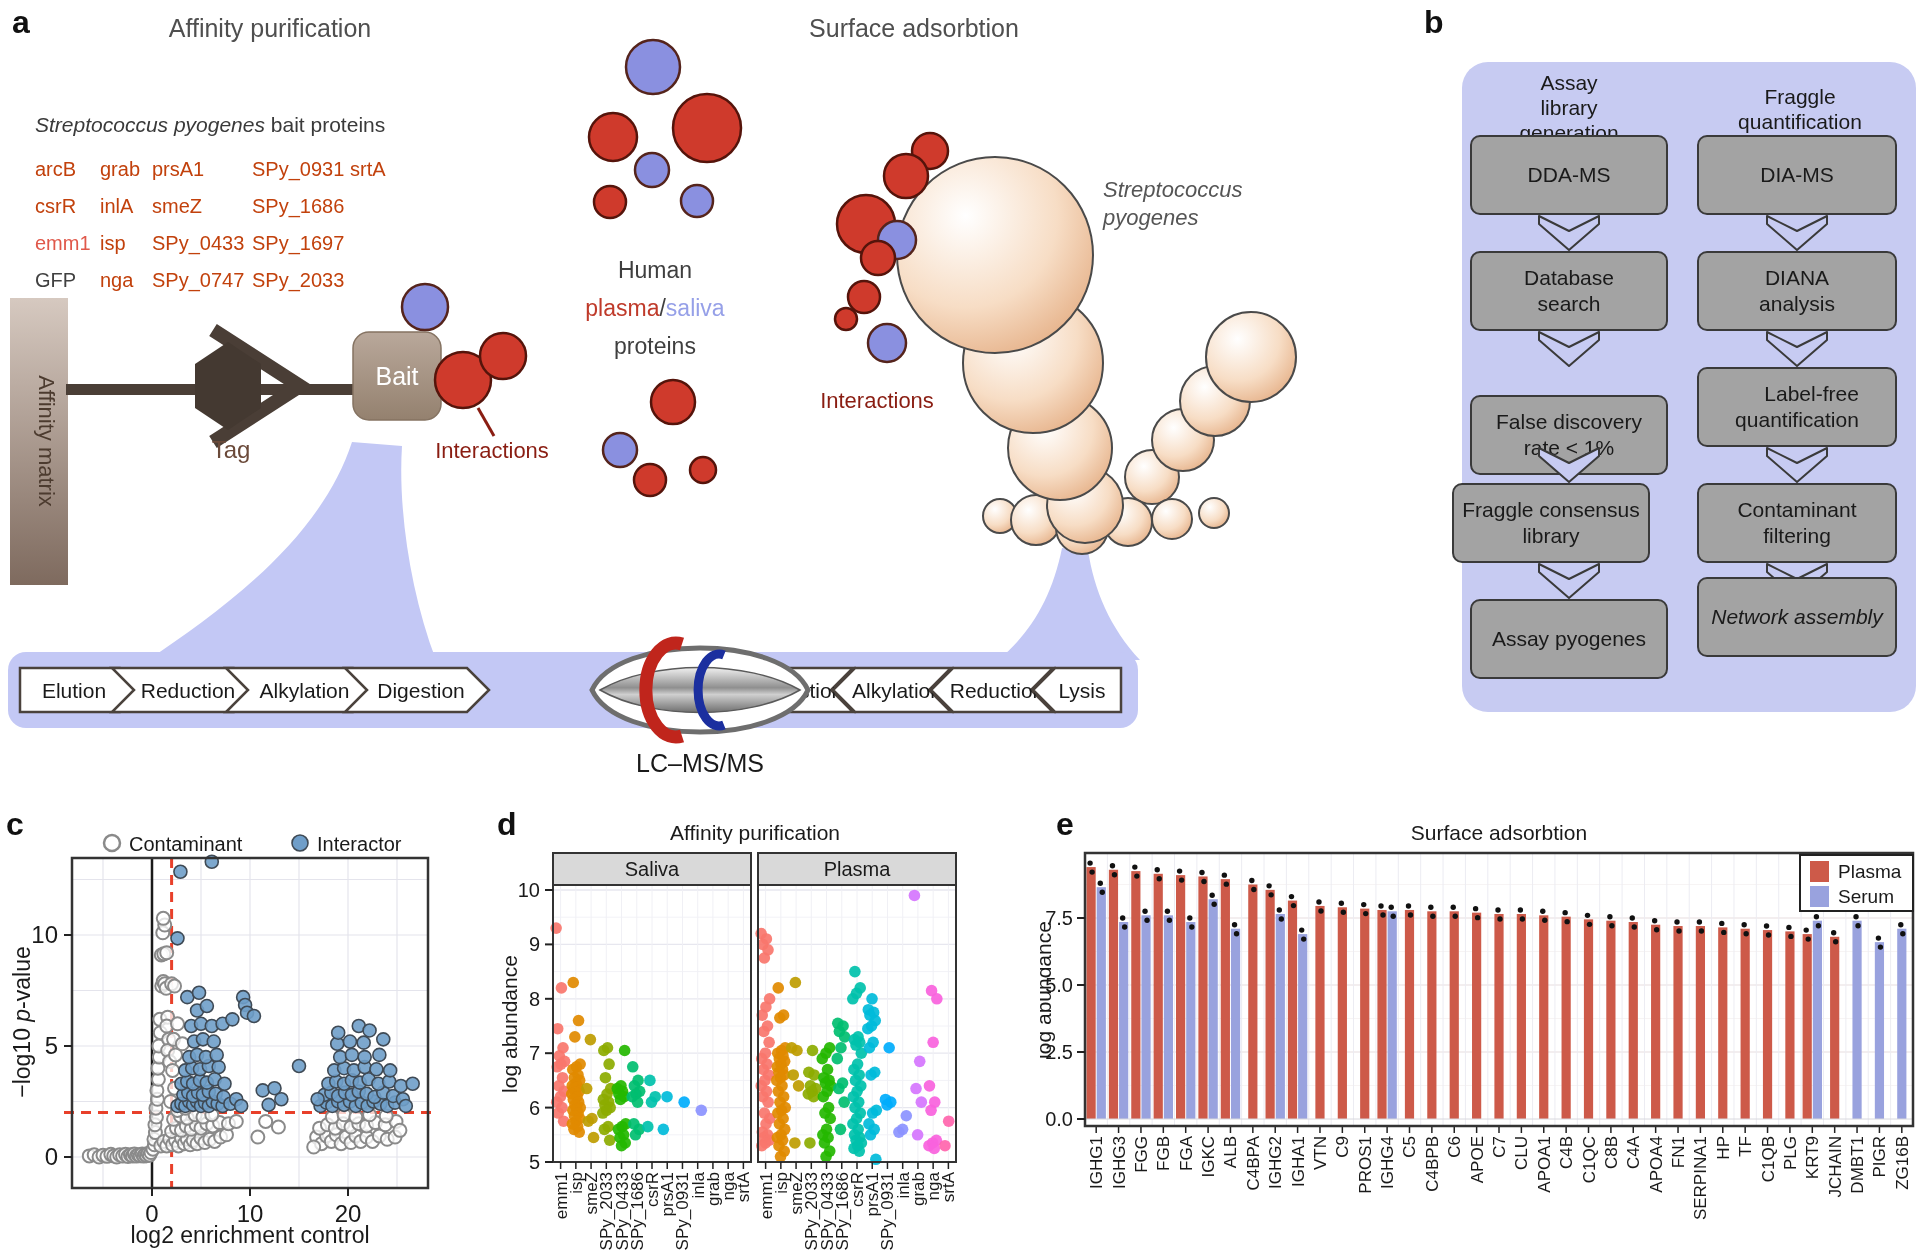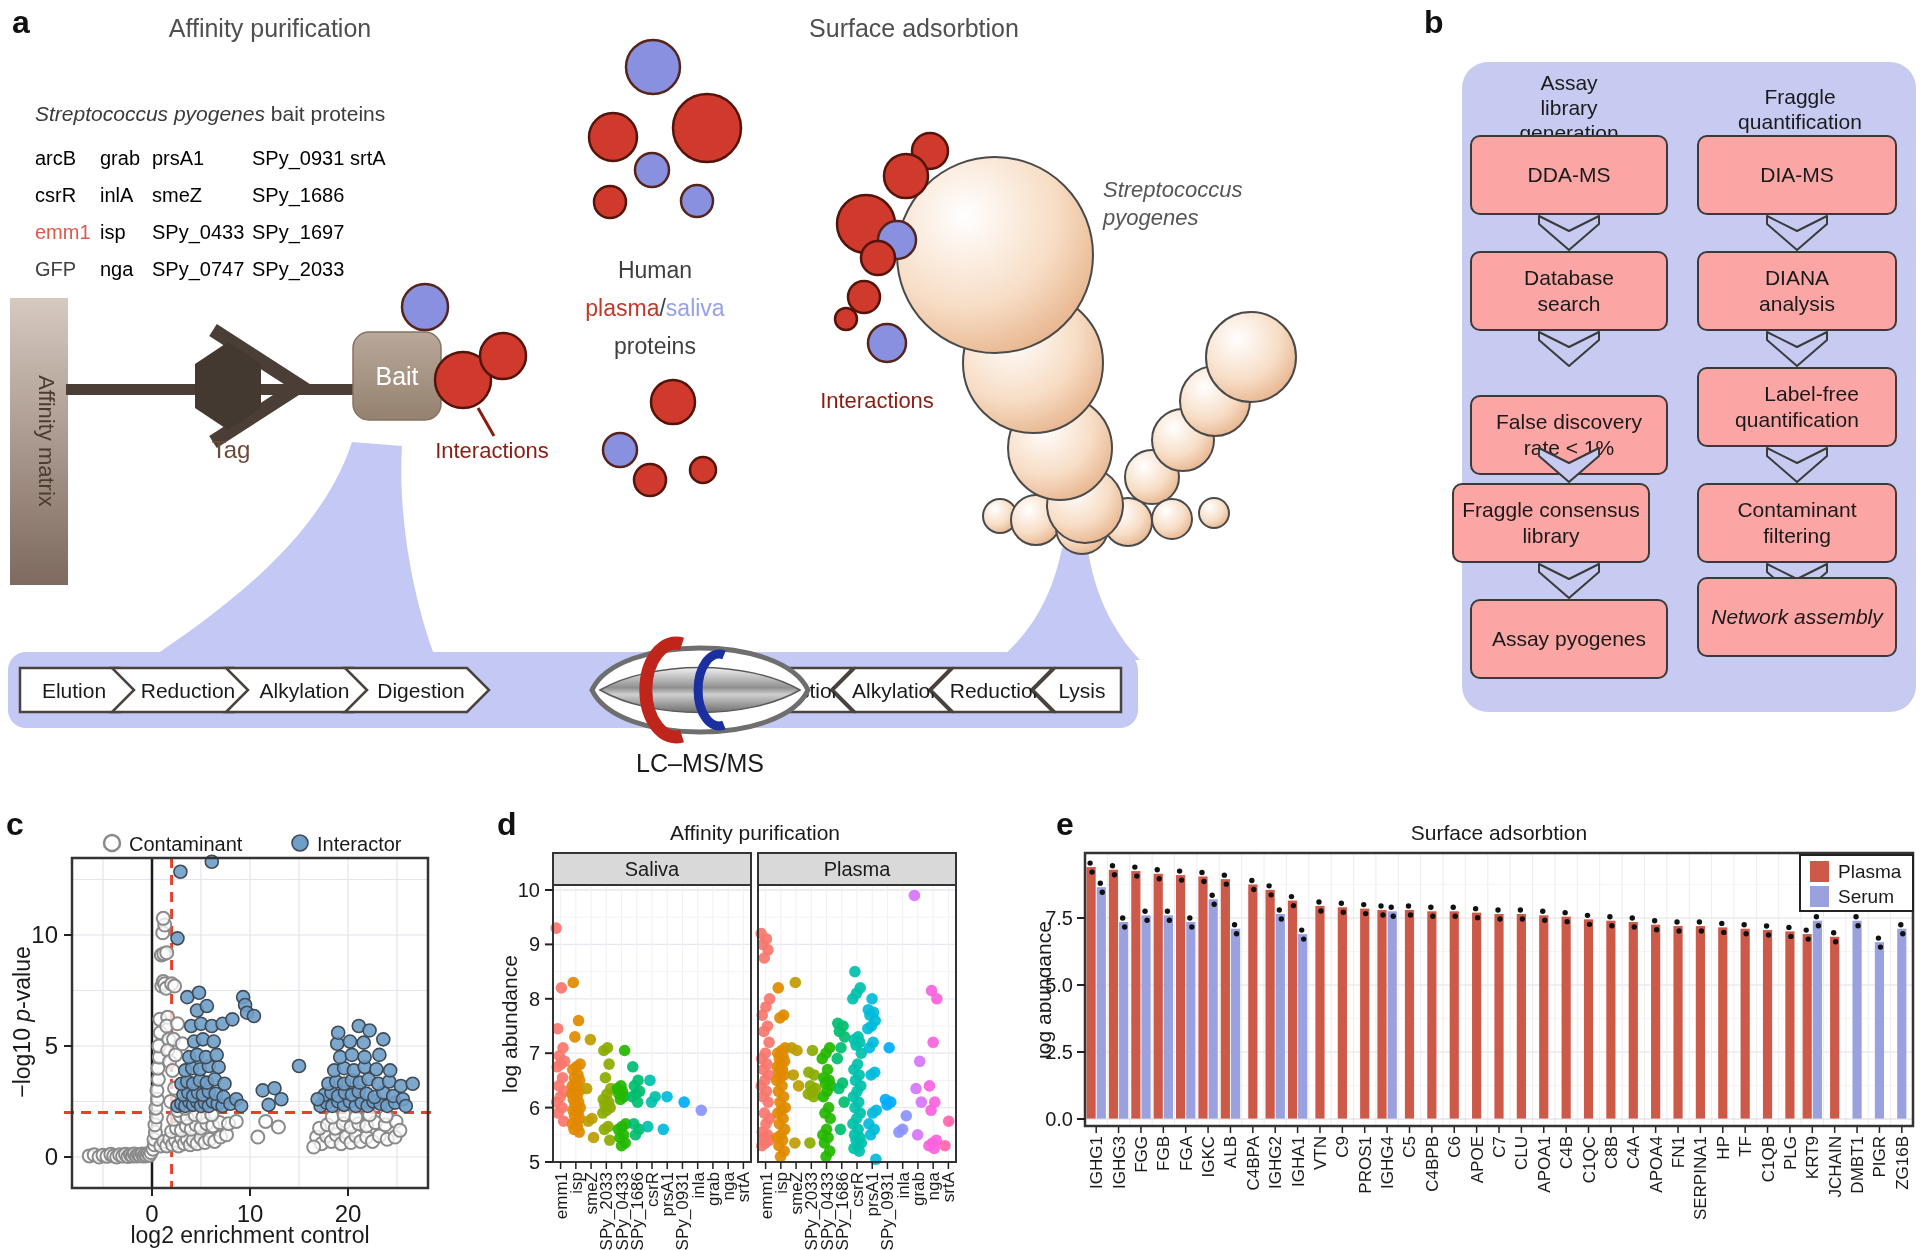--- a/index.html
+++ b/index.html
@@ -1,29 +1,29 @@
 <!DOCTYPE html>
 <html><head>
 <meta charset="utf-8">
 <style>
   html,body{margin:0;padding:0;background:#fff;}
   #fig{position:relative;width:1920px;height:1250px;background:#fff;overflow:hidden;
        font-family:"Liberation Sans","DejaVu Sans",sans-serif;}
   .plabel{position:absolute;font-size:32px;font-weight:bold;color:#111;}
   .ptitle{position:absolute;text-align:center;font-size:25px;color:#4f4f4f;}
   #bait-table{position:absolute;left:35px;top:102px;width:460px;}
-  #bait-header{font-size:21px;color:#3a3a3a;margin-bottom:14px;}
+  #bait-header{font-size:21px;color:#3a3a3a;margin-bottom:14px;margin-top:11px;}
   #bait-cols{position:relative;height:160px;}
   .bait-col{position:absolute;top:0;}
-  .bait-cell{height:37px;line-height:37px;font-size:20px;color:#000000;white-space:nowrap;}
+  .bait-cell{height:37px;line-height:37px;font-size:20px;color:#c2410c;white-space:nowrap;}
   #panel-b-bg{position:absolute;left:1462px;top:62px;width:454px;height:650px;
       background:#c7cbf2;border-radius:26px;}
   .flowhead{position:absolute;text-align:center;font-size:21px;color:#1a1a1a;
       line-height:25px;white-space:pre-line;}
-  .flowbox{position:absolute;background:#fca5a5;border:2px solid #3a3a3a;border-radius:10px;
+  .flowbox{position:absolute;background:#a3a3a3;border:2px solid #3a3a3a;border-radius:10px;
       display:flex;align-items:center;justify-content:center;text-align:center;
       font-size:21px;color:#1a1a1a;line-height:1.25;white-space:pre-line;}
   .flowarrow{position:absolute;}
   svg text{font-family:"Liberation Sans","DejaVu Sans",sans-serif;}
 </style>
 </head>
 <body>
 
 <div id="fig">
 

